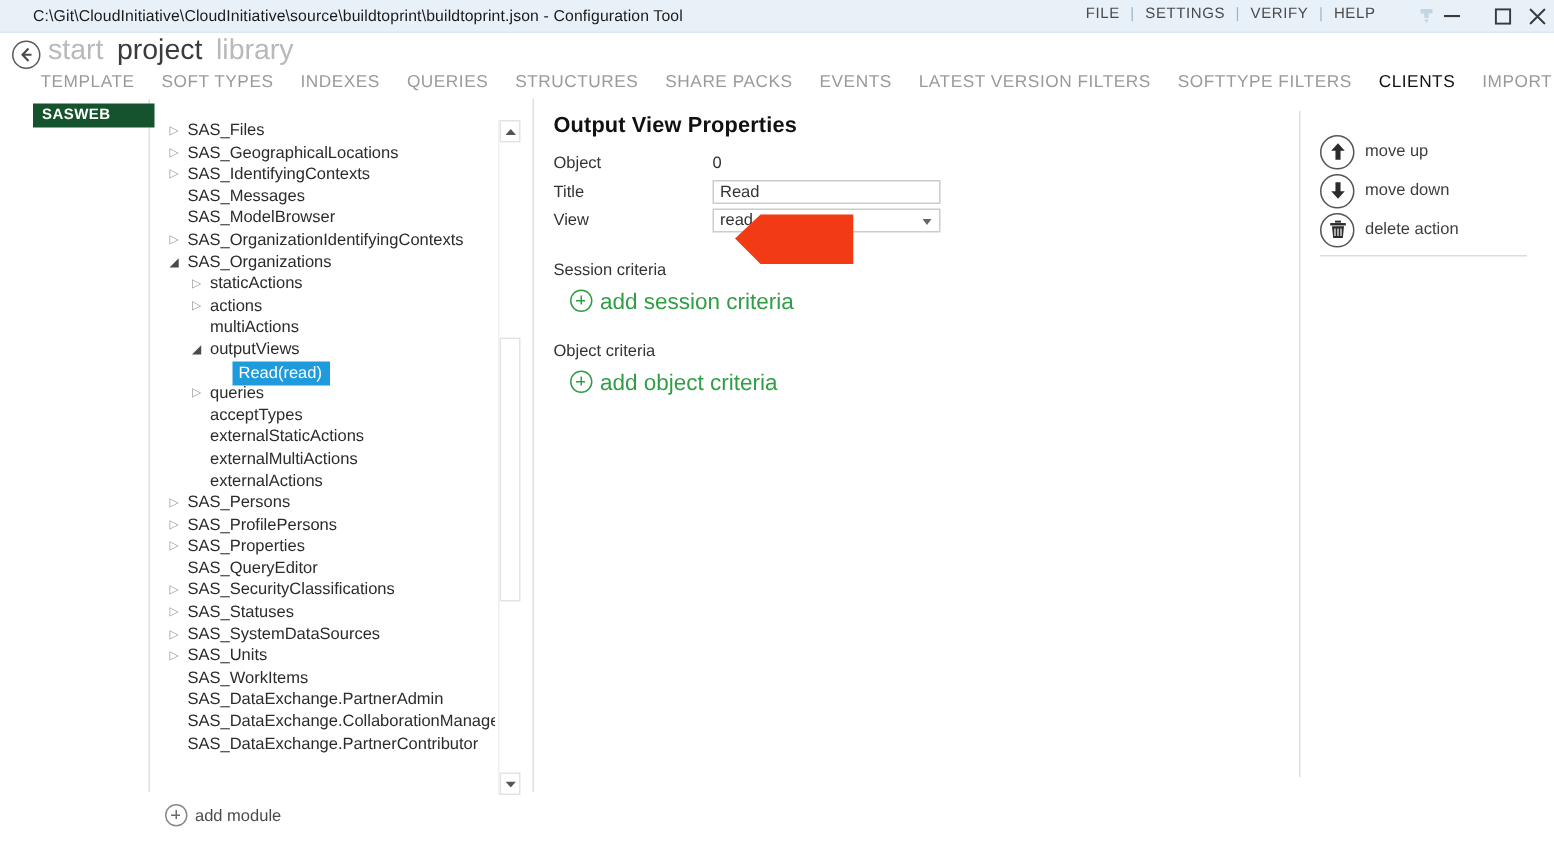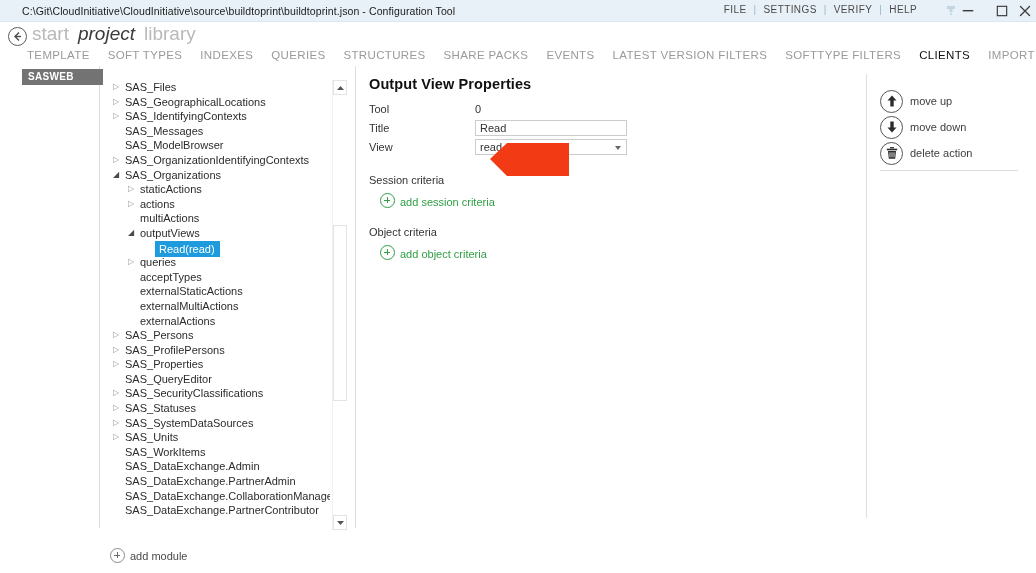--- a/index.html
+++ b/index.html
@@ -76,21 +76,21 @@
   #crumbs {
     position: absolute;
     left: 32px; top: 23px;
     display: flex;
     align-items: baseline;
     gap: 9px;
     font-size: 19px;
     font-weight: 300;
   }
   .crumb-dim { color: #b9b9b9; }
-  .crumb-active { color: #3b3b3b; font-style: italic; }
+  .crumb-active { color: #3b3b3b; }
 
   
   #tabs {
     position: absolute;
     left: 27px; top: 49px;
     display: flex;
     align-items: center;
     gap: 18px;
     font-size: 11.5px;
     color: #9a9a9a;
@@ -98,21 +98,21 @@
     white-space: nowrap;
   }
   #tabs .tab { cursor: default; }
   #tabs .tab.active { color: #111111; font-weight: normal; }
 
   
   #module-tag {
     position: absolute;
     left: 22px; top: 69px;
     width: 81px; height: 16px;
-    background: #737373;
+    background: #14532d;
     color: #ffffff;
     font-size: 10px;
     font-weight: bold;
     line-height: 16px;
     padding-left: 6px;
     box-sizing: border-box;
     letter-spacing: .3px;
   }
 
   
@@ -186,21 +186,21 @@
     left: 0; top: 145px;
     width: 14px; height: 176px;
     border: 1px solid #e3e3e3;
     background: #ffffff;
     box-sizing: border-box;
   }
 
   
   #add-module {
     position: absolute;
-    left: 110px; top: 548px;
+    left: 110px; top: 536px;
     display: flex; align-items: center; gap: 5px;
     font-size: 11px; color: #4a4a4a;
   }
   .circ-plus {
     width: 13px; height: 13px;
     border: 1px solid #8a8a8a;
     border-radius: 50%;
     position: relative;
     flex: none;
   }
@@ -267,23 +267,23 @@
   .pcheck {
     position: absolute;
     left: 107px; top: 1px;
     width: 13px; height: 13px;
     border: 1px solid #2a9fd6;
     background: #ffffff;
     box-sizing: border-box;
   }
   .criteria-link {
     position: relative;
-    display: flex; align-items: flex-end; gap: 5px;
+    display: flex; align-items: flex-start; gap: 5px;
     margin: 3px 0 3px 11px;
-    font-size: 11px;
+    font-size: 15px;
     color: #2f9e44;
   }
   .section-label { margin-top: 18px; font-size: 11px; color: #333333; }
 
   
   #annot-arrow {
     position: absolute;
     left: 490px; top: 140px;
     width: 79px; height: 38px;
     pointer-events: none;
@@ -403,21 +403,20 @@
     <div class="node d1"><span class="lbl">externalActions</span></div>
     <div class="node d0"><span class="twisty">▷</span><span class="lbl">SAS_Persons</span></div>
     <div class="node d0"><span class="twisty">▷</span><span class="lbl">SAS_ProfilePersons</span></div>
     <div class="node d0"><span class="twisty">▷</span><span class="lbl">SAS_Properties</span></div>
     <div class="node d0"><span class="lbl">SAS_QueryEditor</span></div>
     <div class="node d0"><span class="twisty">▷</span><span class="lbl">SAS_SecurityClassifications</span></div>
     <div class="node d0"><span class="twisty">▷</span><span class="lbl">SAS_Statuses</span></div>
     <div class="node d0"><span class="twisty">▷</span><span class="lbl">SAS_SystemDataSources</span></div>
     <div class="node d0"><span class="twisty">▷</span><span class="lbl">SAS_Units</span></div>
     <div class="node d0"><span class="lbl">SAS_WorkItems</span></div>
-    <div class="node d0"><span class="lbl">SAS_DataExchange.Admin</span></div>
     <div class="node d0"><span class="lbl">SAS_DataExchange.PartnerAdmin</span></div>
     <div class="node d0"><span class="lbl">SAS_DataExchange.CollaborationManager</span></div>
     <div class="node d0"><span class="lbl">SAS_DataExchange.PartnerContributor</span></div>
   </div>
 
 <div id="tree-scroll">
   <div class="sb-btn" id="sb-up">
     <svg width="7" height="4" viewBox="0 0 7 4">
         <path d="M3.5 0 L7 4 L0 4 z" fill="#555"></path>
       </svg>
@@ -432,21 +431,21 @@
 
 <div id="add-module">
   <span class="circ-plus"></span>
   <span>add module</span>
 </div>
 
 <div id="props">
   <h2>Output View Properties</h2>
 
   <div class="prow">
-    <span class="plabel">Tool</span>
+    <span class="plabel">Object</span>
     <span class="pvalue">0</span>
   </div>
 
   <div class="prow">
     <span class="plabel">Title</span>
     <div class="pinput">Read</div>
   </div>
 
   <div class="prow">
     <span class="plabel">View</span>

